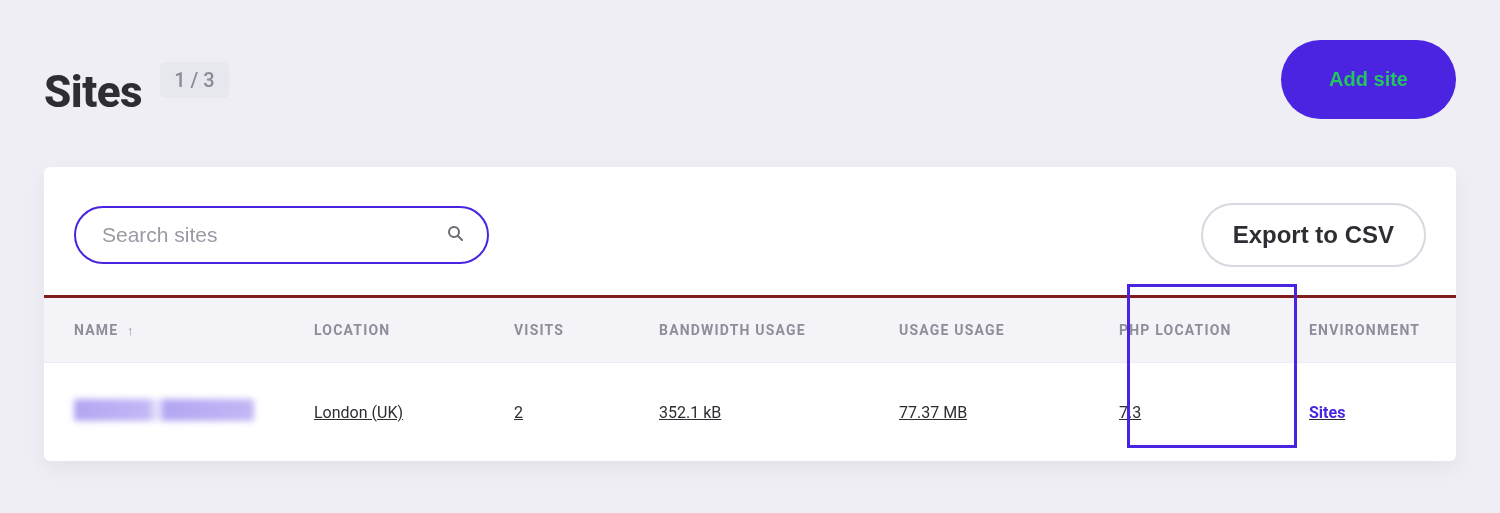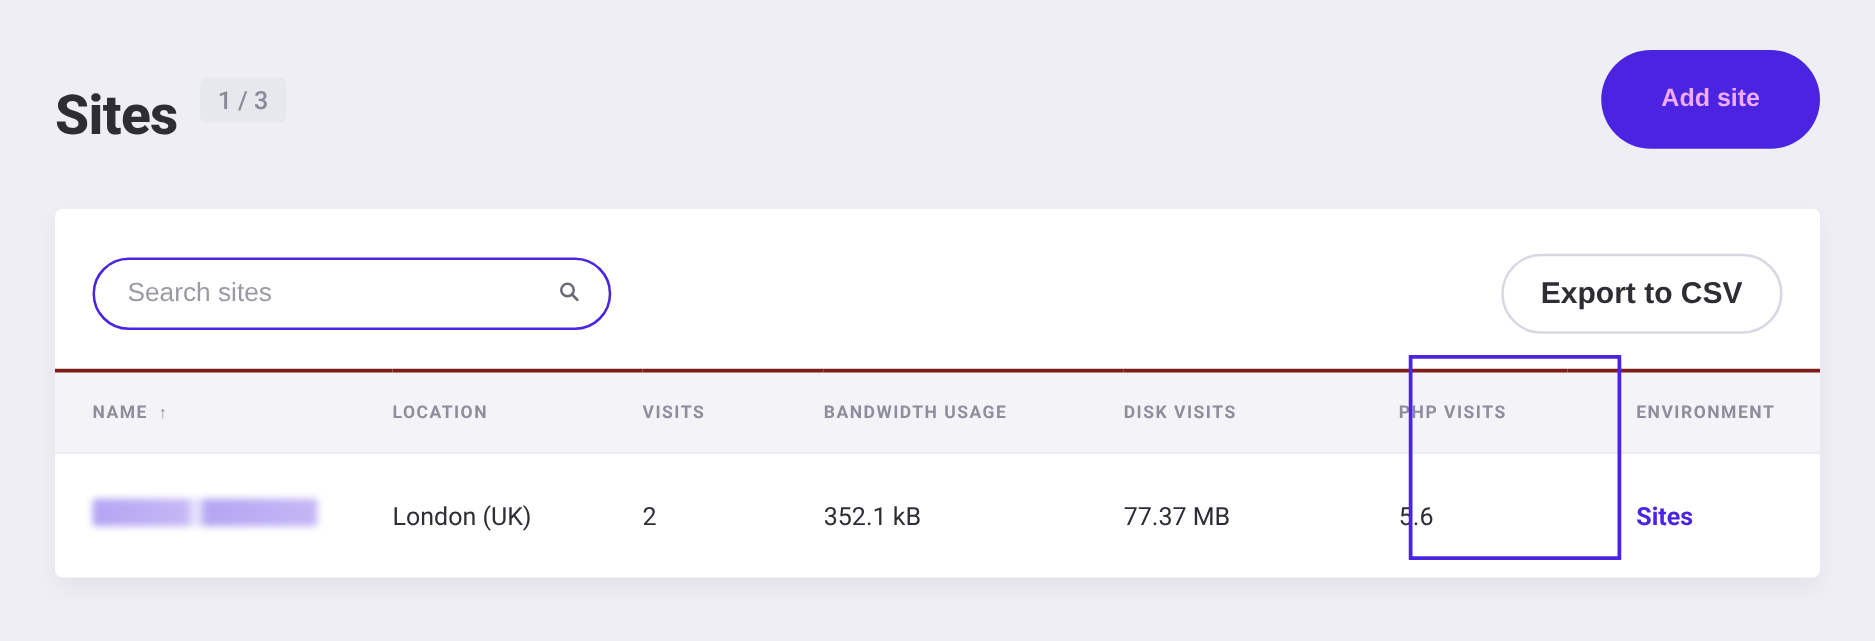--- a/index.html
+++ b/index.html
@@ -33,21 +33,21 @@
     background: #e7e7ee;
     border-radius: 6px;
     padding: 6px 14px;
     font-size: 20px;
     font-weight: 500;
     color: #8b8b98;
     text-align: center;
   }
   .add-btn {
     background: #4a24e0;
-    color: #f0abfc;
+    color: #22c55e;
     border: none;
     border-radius: 50px;
     padding: 28px 48px;
     font-size: 20px;
     font-weight: 700;
     cursor: pointer;
   }
 
   .card {
     background: #fff;
@@ -104,23 +104,24 @@
     font-size: 14px;
     font-weight: 700;
     letter-spacing: 1.2px;
     color: #8e8e9a;
     padding: 24px 0;
     border-top: 3px solid #7f1d1d;
     border-bottom: 1px solid #ebebf1;
   }
   .table tbody td {
     padding: 36px 0;
-    font-size: 20px;
+    font-size: 16px;
     color: #2d2d33;
     vertical-align: middle;
+    text-decoration: underline;
   }
 
   .col-name   { width: 270px; padding-left: 30px !important; }
   .col-loc    { width: 200px; }
   .col-visits { width: 145px; margin-top: 12px; }
   .col-bw     { width: 240px; }
   .col-disk   { width: 185px; }
   .col-php    { width: 170px; padding-left: 35px !important; }
   .col-env    { padding-left: 55px !important; padding-right: 30px !important; }
 
@@ -178,35 +179,35 @@
   <table class="table">
     <thead>
       <tr>
         <th class="col-name">
           <span>NAME</span>
           <span class="sort-arrow">↑</span>
         </th>
         <th class="col-loc">LOCATION</th>
         <th class="col-visits">VISITS</th>
         <th class="col-bw">BANDWIDTH USAGE</th>
-        <th class="col-disk">DISK VISITS</th>
-        <th class="col-php">PHP VISITS</th>
+        <th class="col-disk">USAGE USAGE</th>
+        <th class="col-php">PHP LOCATION</th>
         <th class="col-env">ENVIRONMENT</th>
       </tr>
     </thead>
     <tbody>
       <tr>
         <td class="col-name">
           <span class="blurred-name"></span>
         </td>
         <td class="col-loc">London (UK)</td>
         <td class="col-visits">2</td>
         <td class="col-bw">352.1 kB</td>
         <td class="col-disk">77.37 MB</td>
-        <td class="col-php">5.6</td>
+        <td class="col-php">7.3</td>
         <td class="col-env">
           <a href="#" class="env-link">Sites</a>
         </td>
       </tr>
     </tbody>
   </table>
 
   <div class="php-highlight" style="left:1083px; top:117px; width:170px; height:164px;"></div>
 
 </div>

